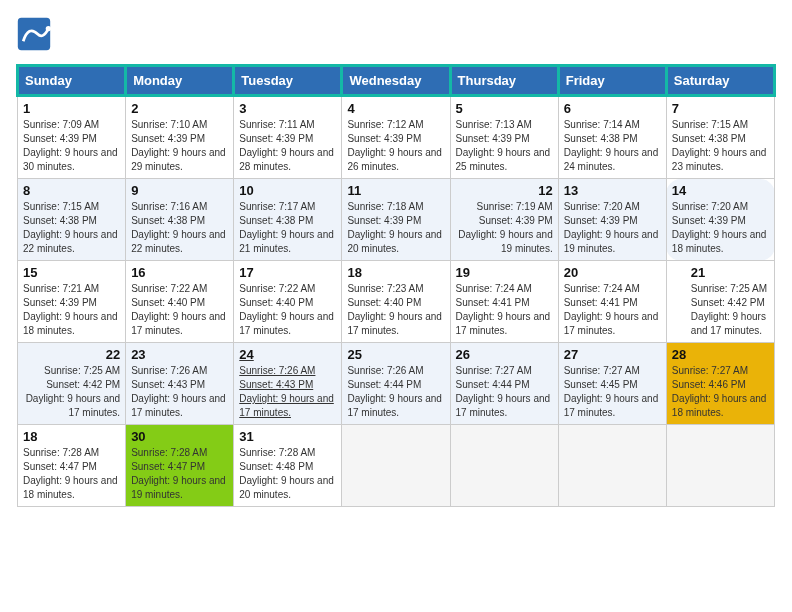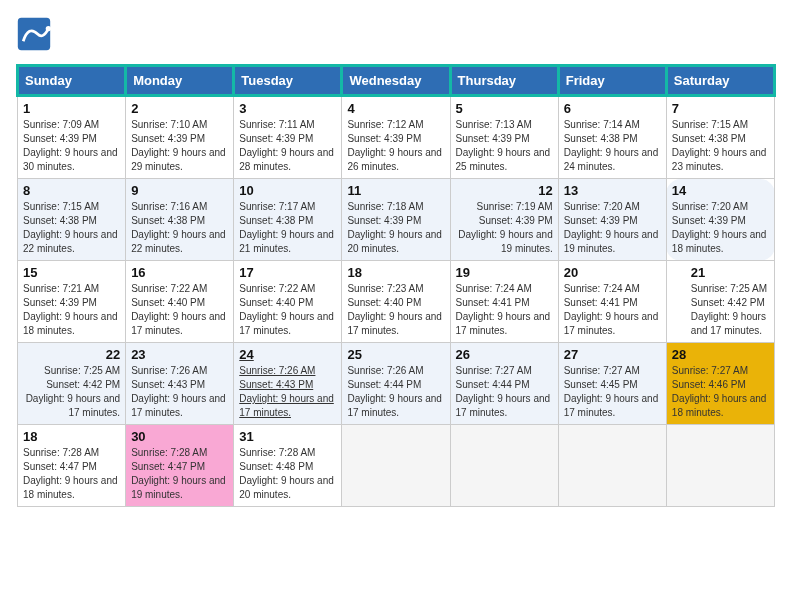--- a/index.html
+++ b/index.html
@@ -147,21 +147,21 @@
         <td style="background: rgb(238, 243, 250); text-align: right;"><span class="day-num">22</span><span class="day-detail">Sunrise: 7:25 AM<br>Sunset: 4:42 PM<br>Daylight: 9 hours and 17 minutes.</span></td>
         <td style="background: rgb(238, 243, 250);"><span class="day-num">23</span><span class="day-detail">Sunrise: 7:26 AM<br>Sunset: 4:43 PM<br>Daylight: 9 hours and 17 minutes.</span></td>
         <td style="background: rgb(238, 243, 250); text-decoration: underline;"><span class="day-num">24</span><span class="day-detail">Sunrise: 7:26 AM<br>Sunset: 4:43 PM<br>Daylight: 9 hours and 17 minutes.</span></td>
         <td style="background: rgb(238, 243, 250);"><span class="day-num">25</span><span class="day-detail">Sunrise: 7:26 AM<br>Sunset: 4:44 PM<br>Daylight: 9 hours and 17 minutes.</span></td>
         <td style="background: rgb(238, 243, 250);"><span class="day-num">26</span><span class="day-detail">Sunrise: 7:27 AM<br>Sunset: 4:44 PM<br>Daylight: 9 hours and 17 minutes.</span></td>
         <td style="background: rgb(238, 243, 250);"><span class="day-num">27</span><span class="day-detail">Sunrise: 7:27 AM<br>Sunset: 4:45 PM<br>Daylight: 9 hours and 17 minutes.</span></td>
         <td style="background: #eab308;"><span class="day-num">28</span><span class="day-detail">Sunrise: 7:27 AM<br>Sunset: 4:46 PM<br>Daylight: 9 hours and 18 minutes.</span></td>
       </tr>
       <tr>
         <td style="background: rgb(255, 255, 255);"><span class="day-num">18</span><span class="day-detail">Sunrise: 7:28 AM<br>Sunset: 4:47 PM<br>Daylight: 9 hours and 18 minutes.</span></td>
-        <td style="background: #f9a8d4; margin-left: 27px;"><span class="day-num">30</span><span class="day-detail">Sunrise: 7:28 AM<br>Sunset: 4:47 PM<br>Daylight: 9 hours and 19 minutes.</span></td>
+        <td style="background: #84cc16; margin-left: 27px;"><span class="day-num">30</span><span class="day-detail">Sunrise: 7:28 AM<br>Sunset: 4:47 PM<br>Daylight: 9 hours and 19 minutes.</span></td>
         <td style="background: rgb(255, 255, 255);"><span class="day-num">31</span><span class="day-detail">Sunrise: 7:28 AM<br>Sunset: 4:48 PM<br>Daylight: 9 hours and 20 minutes.</span></td>
         <td class="empty" style="background: rgb(245, 245, 245);"></td>
         <td class="empty" style="background: rgb(245, 245, 245);"></td>
         <td class="empty" style="background: rgb(245, 245, 245);"></td>
         <td class="empty" style="background: rgb(245, 245, 245);"></td>
       </tr>
     </tbody>
 </table>
 
 </body></html>

